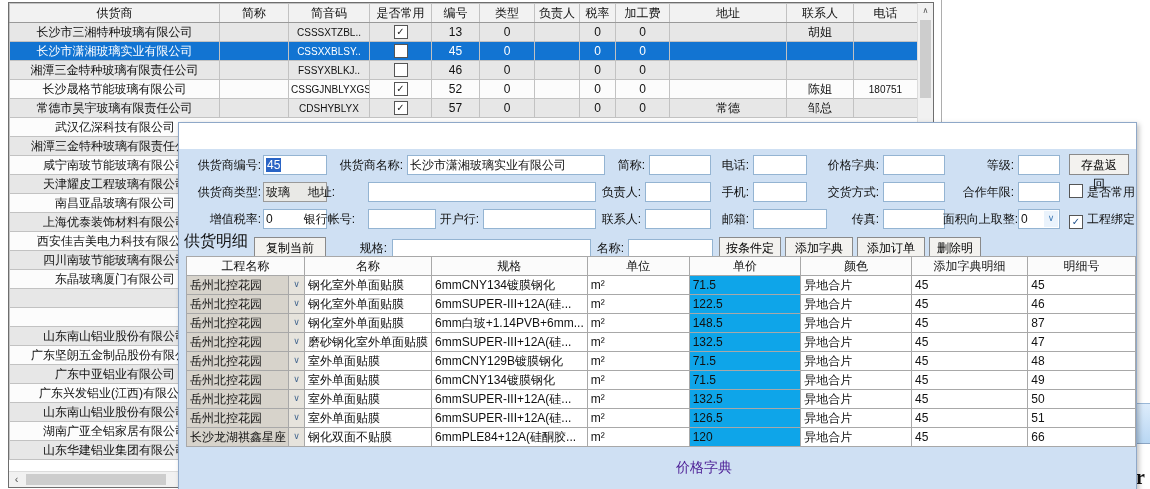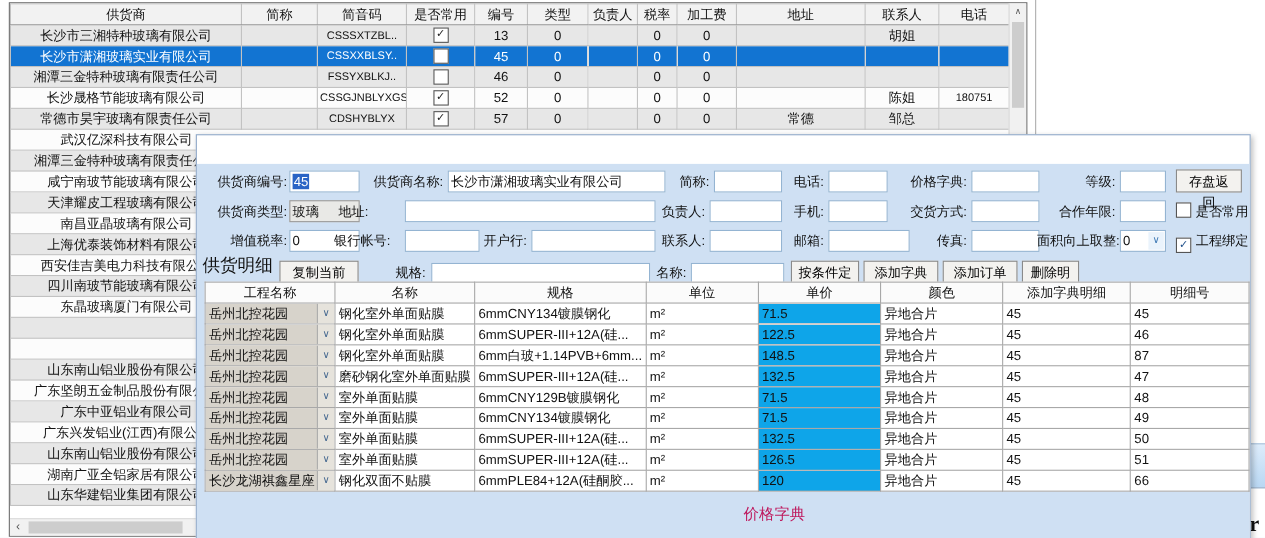--- a/index.html
+++ b/index.html
@@ -71,21 +71,21 @@
   table.dt{position:absolute;left:7px;top:107px;border-collapse:collapse;table-layout:fixed;
            font-size:12px;background:#fff}
   .dt th,.dt td{border:1px solid #a8a8a8;height:18px;padding:0 3px;white-space:nowrap;
                 overflow:hidden;text-align:left;font-weight:normal}
   .dt th{text-align:center;background:#fbfbfb}
   .dt td.combo{background:#d7d3cb;position:relative;padding-right:18px}
   .dt .dd{position:absolute;right:0;top:0;bottom:0;width:15px;border-left:1px solid #a8a8a8;
           background:#e6e3dc;color:#44678f;text-align:center;font-size:9px;line-height:17px}
   .dt td.price{background:#0ea5e9}
   .dict{position:absolute;left:470px;top:310px;width:110px;text-align:center;
-        color:#be185d;font-size:14px}
+        color:#4c1d95;font-size:14px}
 </style>
 </head>
 <body>
 
 <div class="bg-window">
   <table class="bg">
     <colgroup>
       <col style="width:210px">
         <col style="width:69px">
         <col style="width:81px">

